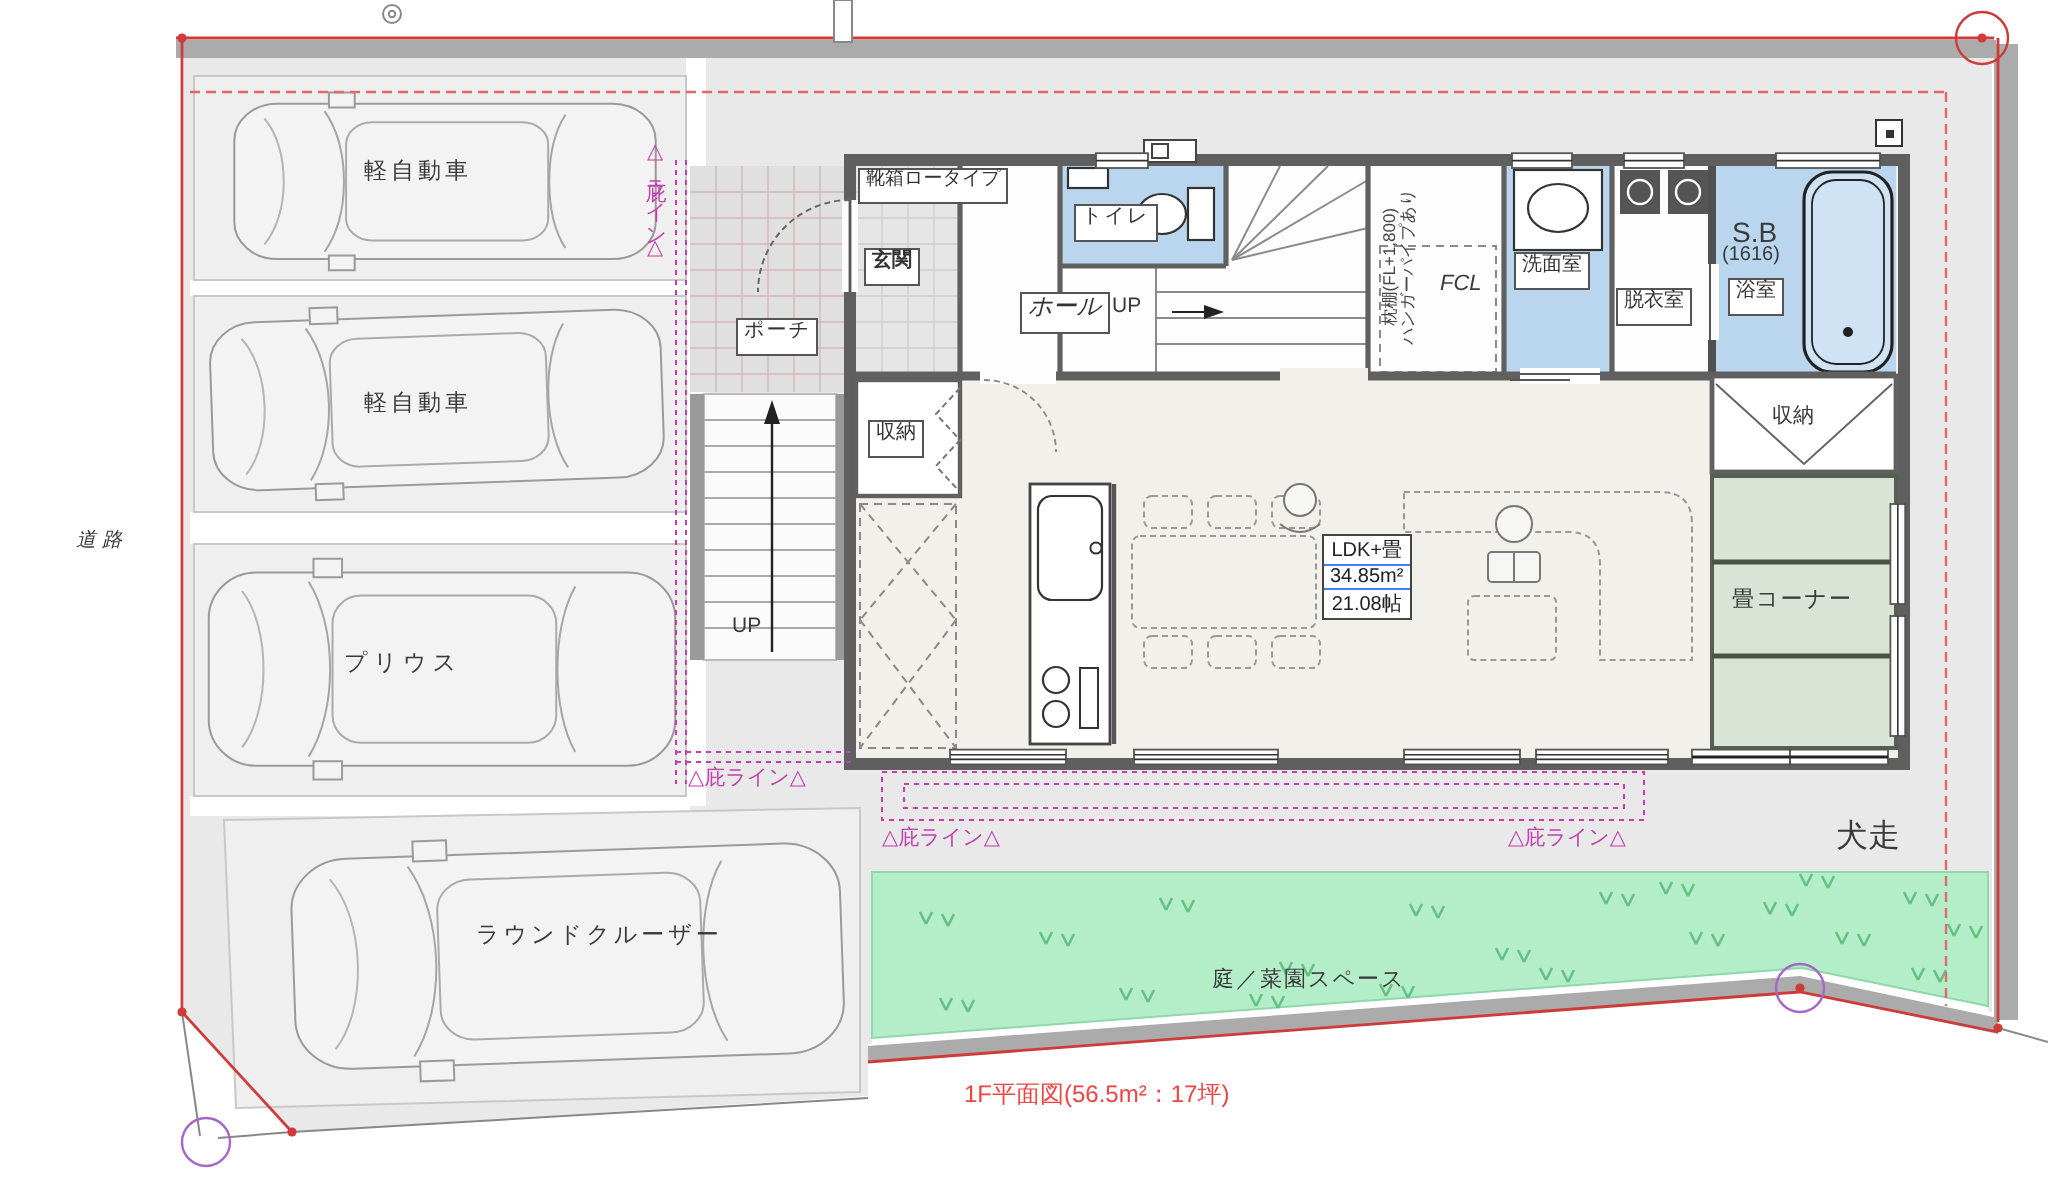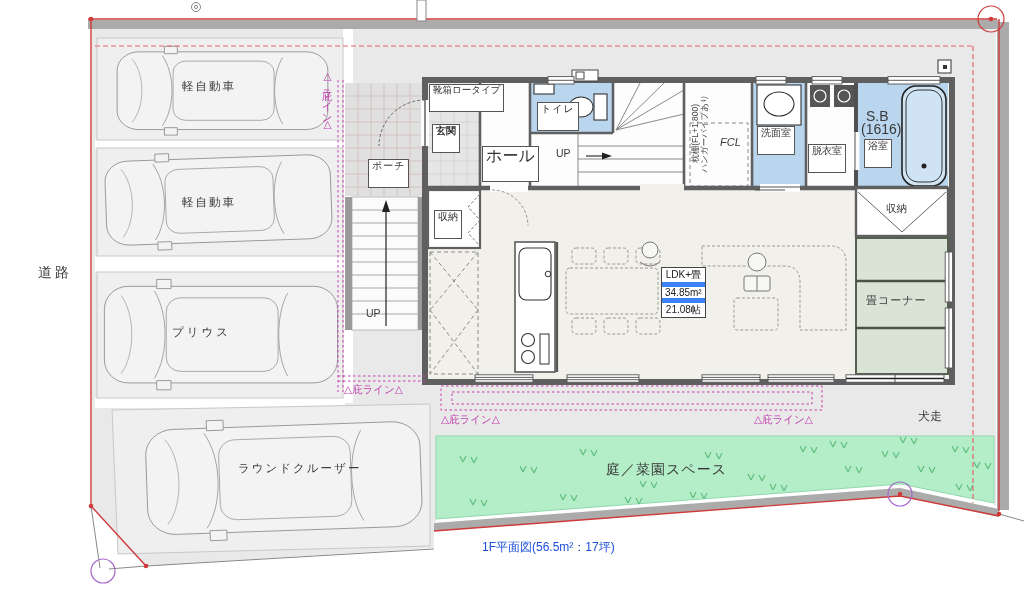--- a/index.html
+++ b/index.html
@@ -1,24 +1,24 @@
 <!DOCTYPE html>
 <html><head>
 <meta charset="utf-8">
 <style>
   html,body{margin:0;padding:0;background:#ffffff;}
   #stage{position:relative;width:1024px;height:589px;background:#ffffff;overflow:hidden;
          font-family:"Liberation Sans","DejaVu Sans",sans-serif;color:#333;}
   #plan-svg{position:absolute;left:0;top:0;}
   .lbl{position:absolute;white-space:nowrap;color:#3a3a3a;line-height:1.1;}
-  .boxed{background:#ffffff;border:1px solid #555;padding:0px 3px 16px 3px;color:#333;}
+  .boxed{background:#ffffff;border:1px solid #555;padding:0px 3px 6px 3px;color:#333;}
   .magenta{color:#c23fae;}
   .vert{writing-mode:vertical-rl;}
   .ldk-box{position:absolute;background:#fff;border:1px solid #444;text-align:center;color:#222;}
-  .ldk-box div{padding:0 3px;border-bottom:5px solid #3b82f6;}
+  .ldk-box div{padding:0 3px;border-bottom:1px solid #3b82f6;}
   .ldk-box div:last-child{border-bottom:none;}
   .rot270{transform:rotate(-90deg);transform-origin:center center;text-align:center;}
 </style>
 </head>
 <body>
 
 <div id="stage">
 
 <svg id="plan-svg" width="1024" height="589" viewBox="0 0 1024 589">
 
@@ -372,61 +372,61 @@
   <g stroke="#c93cad" stroke-width="1" stroke-dasharray="2.5,2.5" fill="none">
     <line x1="338" y1="80" x2="338" y2="392"></line>
     <line x1="343" y1="80" x2="343" y2="392"></line>
     <line x1="338" y1="376" x2="427" y2="376"></line>
     <line x1="338" y1="381" x2="427" y2="381"></line>
     <rect x="441" y="386" width="381" height="24"></rect>
     <rect x="452" y="392" width="360" height="12"></rect>
   </g>
 </svg>
 
-<div class="lbl" style="left:38px;top:265px;font-size:14px;letter-spacing:3px;">道路</div>
+<div class="lbl" style="left:38px;top:265px;font-size:10px;letter-spacing:3px;font-style:italic;">道路</div>
 
 <div class="lbl" style="left:182px;top:80px;font-size:11.5px;letter-spacing:2px;">軽自動車</div>
 <div class="lbl" style="left:182px;top:196px;font-size:11.5px;letter-spacing:2px;">軽自動車</div>
 <div class="lbl" style="left:172px;top:326px;font-size:11.5px;letter-spacing:3px;">プリウス</div>
 <div class="lbl" style="left:238px;top:462px;font-size:11.5px;letter-spacing:2px;">ラウンドクルーザー</div>
 
 <div class="lbl magenta vert" style="left:321px;top:70px;font-size:10.5px;">△庇ライン△</div>
 <div class="lbl magenta" style="left:344px;top:384px;font-size:10.5px;">△庇ライン△</div>
 <div class="lbl magenta" style="left:441px;top:414px;font-size:10.5px;">△庇ライン△</div>
 <div class="lbl magenta" style="left:754px;top:414px;font-size:10.5px;">△庇ライン△</div>
 
 <div class="lbl boxed" style="left:368px;top:159px;font-size:10px;letter-spacing:1px;">ポーチ</div>
 <div class="lbl boxed" style="left:429px;top:84px;font-size:9.5px;">靴箱ロータイプ</div>
 <div class="lbl boxed" style="left:432px;top:124px;font-size:10px;font-weight:bold;">玄関</div>
-<div class="lbl boxed" style="left:482px;top:146px;font-size:16px;">ホール</div>
+<div class="lbl boxed" style="left:510px;top:146px;font-size:12px;font-style:italic;">ホール</div>
 <div class="lbl boxed" style="left:537px;top:102px;font-size:10px;letter-spacing:1px;">トイレ</div>
 
 <div class="lbl" style="left:556px;top:148px;font-size:10.5px;">UP</div>
 <div class="lbl" style="left:366px;top:308px;font-size:10.5px;">UP</div>
 
 <div class="lbl rot270" style="left:645px;top:124px;width:110px;font-size:8.5px;color:#444;">
   <div>枕棚(FL+1,800)</div>
   <div>ハンガーパイプあり</div>
 </div>
 <div class="lbl" style="left:720px;top:136px;font-size:11px;font-style:italic;">FCL</div>
 
 <div class="lbl boxed" style="left:757px;top:126px;font-size:10px;">洗面室</div>
 <div class="lbl boxed" style="left:808px;top:144px;font-size:10px;">脱衣室</div>
 <div class="lbl" style="left:866px;top:109px;font-size:14px;">S.B</div>
-<div class="lbl" style="left:861px;top:122px;font-size:14px;">(1616)</div>
+<div class="lbl" style="left:861px;top:122px;font-size:10px;">(1616)</div>
 <div class="lbl boxed" style="left:864px;top:139px;font-size:10px;">浴室</div>
 
 <div class="lbl boxed" style="left:434px;top:210px;font-size:10px;">収納</div>
 <div class="lbl" style="left:886px;top:203px;font-size:10.5px;">収納</div>
 <div class="lbl" style="left:866px;top:294px;font-size:11px;letter-spacing:1px;">畳コーナー</div>
 
 <div class="ldk-box" style="left:661px;top:267px;font-size:10px;">
   <div>LDK+畳</div>
   <div>34.85m²</div>
   <div>21.08帖</div>
 </div>
 
-<div class="lbl" style="left:918px;top:410px;font-size:12px;">犬走</div>
-<div class="lbl" style="left:606px;top:462px;font-size:14px;letter-spacing:1px;">庭／菜園スペース</div>
-
-<div class="lbl" style="left:482px;top:541px;font-size:12px;color:#1d4ed8;">1F平面図(56.5m²：17坪)</div>
+<div class="lbl" style="left:918px;top:410px;font-size:16px;">犬走</div>
+<div class="lbl" style="left:606px;top:484px;font-size:11px;letter-spacing:1px;">庭／菜園スペース</div>
+
+<div class="lbl" style="left:482px;top:541px;font-size:12px;color:#ef4444;">1F平面図(56.5m²：17坪)</div>
 
 </div>
 
 </body></html>

